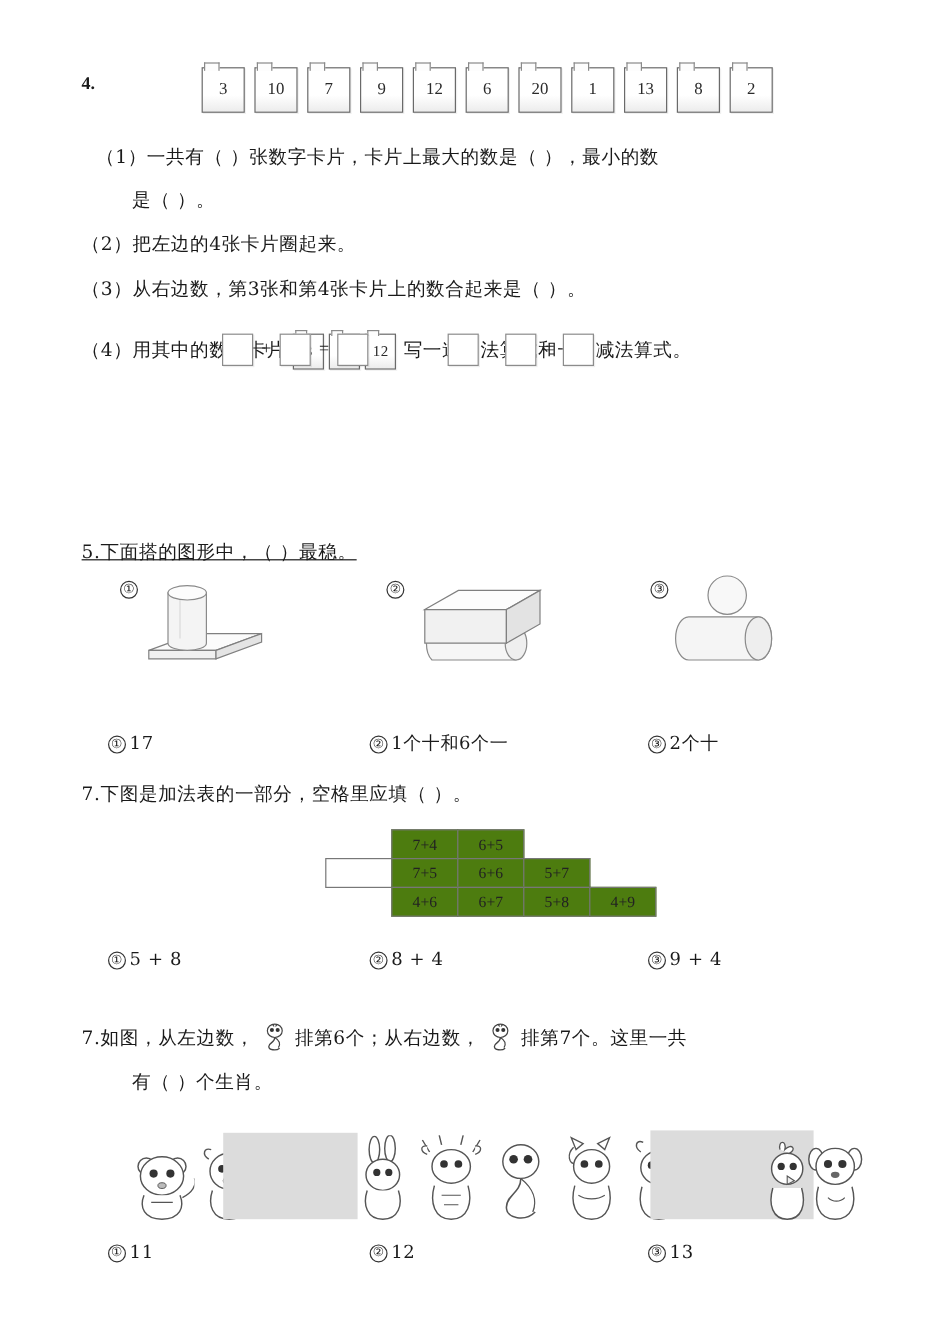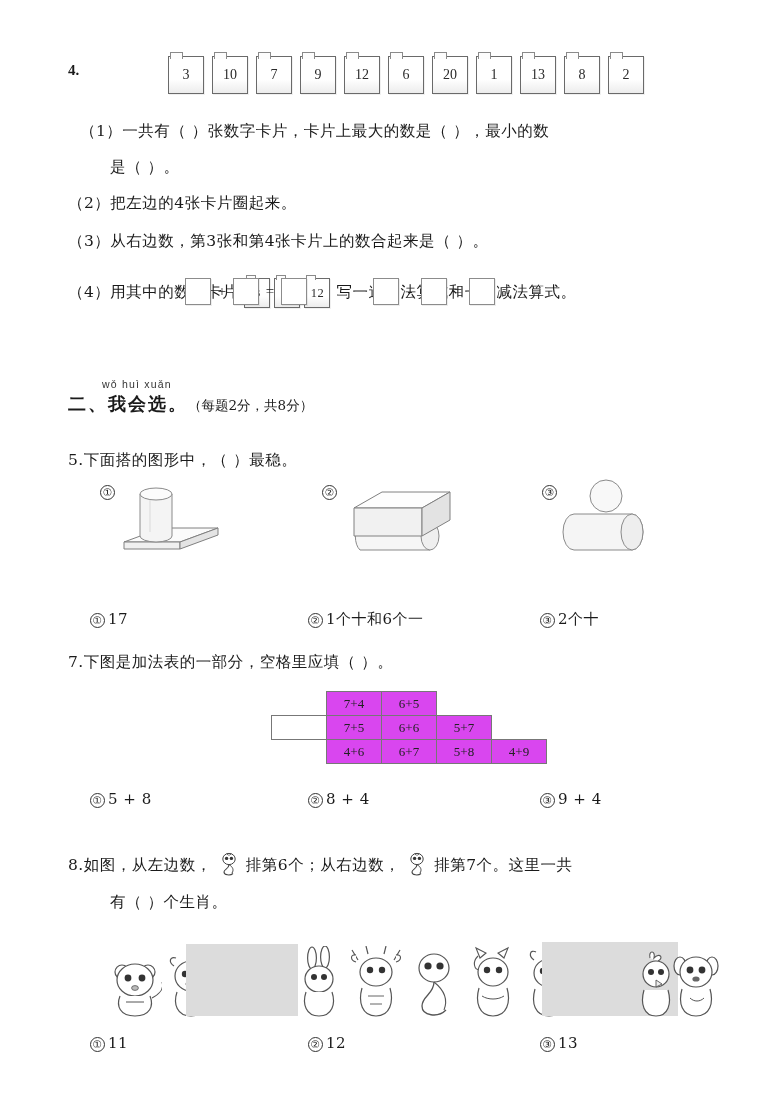--- a/index.html
+++ b/index.html
@@ -63,21 +63,21 @@
   .sec2 { position: absolute; left: 68px; top: 392px; }
   .pinyin {
     position: absolute; left: 34px; top: -14px;
     font-size: 10.5px; font-family: "Liberation Sans", sans-serif;
     color: #333; letter-spacing: 1.2px; white-space: nowrap;
   }
   .sec2-title { font-size: 18px; font-weight: 700; letter-spacing: 2px; white-space: nowrap; }
   .sec2-score { font-size: 13.5px; font-weight: 400; letter-spacing: 0; }
 
   
-  .q5 { position: absolute; left: 68px; top: 450px; font-size: 15.5px; white-space: nowrap; }
+  .q5 { position: absolute; left: 68px; top: 450px; font-size: 15.5px; white-space: nowrap; text-decoration: underline; }
   .shapes { position: absolute; left: 100px; top: 482px; width: 620px; height: 80px; }
   .shape-cell { position: absolute; }
   .circnum {
     display: inline-block; width: 15px; height: 15px; line-height: 13px;
     border: 1px solid #333; border-radius: 50%;
     text-align: center; font-size: 10.5px; font-family: "Liberation Serif", serif;
     vertical-align: middle;
   }
 
   
@@ -89,21 +89,21 @@
   
   .q7 { position: absolute; left: 68px; top: 652px; font-size: 15.5px; white-space: nowrap; }
   .addtable { position: absolute; left: 272px; top: 692px; }
   .trow { display: flex; }
   .tcell {
     width: 56px; height: 25px;
     border: 1px solid #777;
     margin-left: -1px; margin-top: -1px;
     display: flex; align-items: center; justify-content: center;
     font-size: 13px; font-family: "Liberation Serif", serif; color: #222;
-    background: #d946ef;
+    background: #4d7c0f;
   }
   .tcell.blank { background: #fff; }
   .tcell.ghost { border: none; background: transparent; }
 
   
   .q8 { position: absolute; left: 68px; top: 852px; font-size: 15.5px; }
   .q8-l1 { display: flex; align-items: center; white-space: nowrap; }
   .q8-l2 { position: absolute; left: 42px; top: 40px; white-space: nowrap; }
   .snake-ico { display: inline-block; width: 26px; height: 26px; margin: 0 4px; vertical-align: middle; }
 
@@ -163,26 +163,20 @@
     <div class="op">=</div>
     <div class="eqbox"></div>
     <div class="eq-gap"></div>
     <div class="eqbox"></div>
     <div class="op">-</div>
     <div class="eqbox"></div>
     <div class="op">=</div>
     <div class="eqbox"></div>
   </div>
 
-  <div class="sec2">
-    <div class="pinyin">wǒ huì xuǎn</div>
-    <div class="sec2-title cn">
-      <span>二、我会选。</span><span class="sec2-score">（每题2分，共8分）</span>
-    </div>
-  </div>
 
   <div class="q5 cn">5.下面搭的图形中，（      ）最稳。</div>
 
   <div class="shapes">
 
     <div class="shape-cell" style="left:0;top:0;">
       <span class="circnum">①</span>
       <svg width="110" height="80" style="position:absolute;left:14px;top:-2px;">
 
         <polygon points="10,62 48,48 104,48 66,62" fill="#fbfbfb" stroke="#808080" stroke-width="1"></polygon>
@@ -262,21 +256,21 @@
     <div class="o" style="left:218px;">
       <span class="circnum">②</span><span>8 + 4</span>
     </div>
     <div class="o" style="left:450px;">
       <span class="circnum">③</span><span>9 + 4</span>
     </div>
   </div>
 
   <div class="q8 cn">
     <div class="q8-l1">
-      <span>8.如图，从左边数，</span>
+      <span>7.如图，从左边数，</span>
       <svg class="snake-ico" viewBox="0 0 26 26">
         <ellipse cx="13" cy="7" rx="6.2" ry="5.6" fill="#fff" stroke="#444" stroke-width="1"></ellipse>
         <circle cx="10.6" cy="6.4" r="1.7" fill="#333"></circle>
         <circle cx="15.4" cy="6.4" r="1.7" fill="#333"></circle>
         <path d="M13,12.6 C13,17 8,17 8,20 C8,23 14,24 17,21.5" fill="none" stroke="#444" stroke-width="1.1"></path>
         <path d="M13,12.6 C17,15 18,18 16,21" fill="none" stroke="#444" stroke-width="1"></path>
         <path d="M11,1.4 L12.4,3.4 M15,1.4 L13.6,3.4" stroke="#444" stroke-width="1"></path>
       </svg>
       <span>排第6个；从右边数，</span>
       <svg class="snake-ico" viewBox="0 0 26 26">

